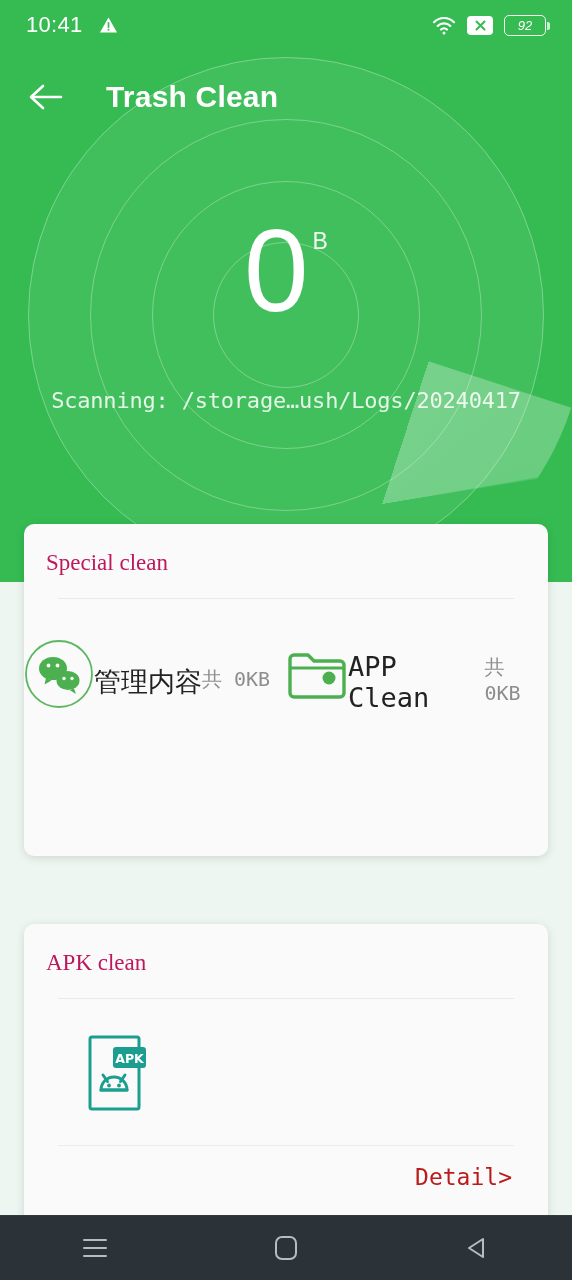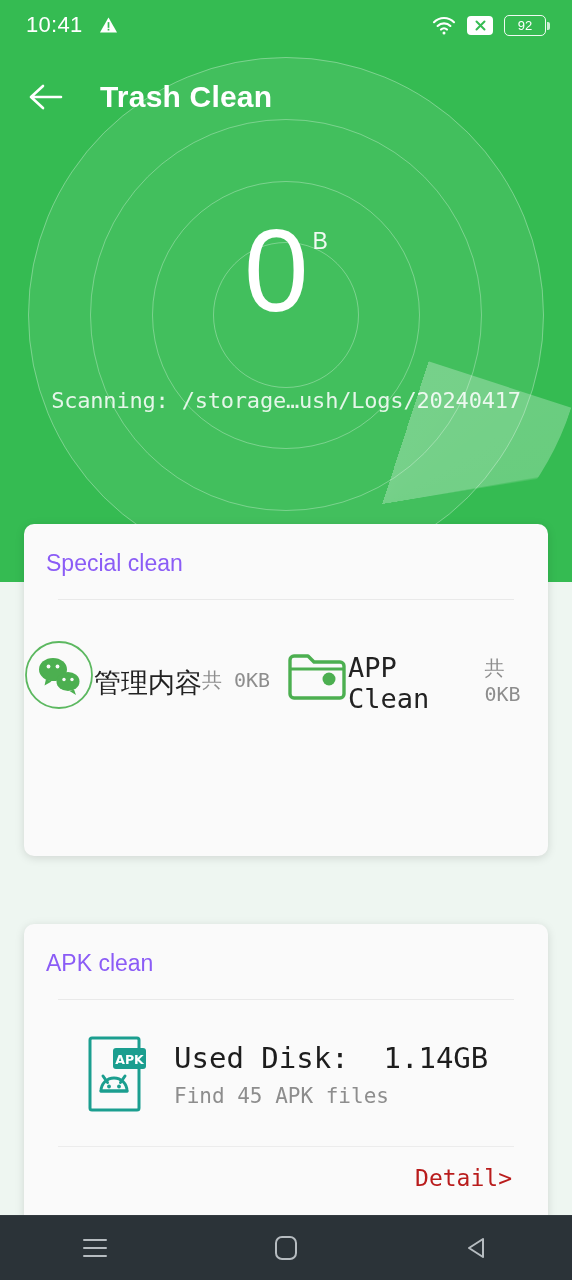--- a/index.html
+++ b/index.html
@@ -75,26 +75,26 @@
   .battery {
     width:42px; height:21px; border:1.6px solid rgba(255,255,255,0.92);
     border-radius:5px; position:relative;
     display:flex; align-items:center; justify-content:center;
   }
   .battery:after {
     content:""; position:absolute; right:-5px; top:6px;
     width:3px; height:8px; background:rgba(255,255,255,0.75);
     border-radius:0 2px 2px 0;
   }
-  .battery span { color:#ffffff; font-size:13px; line-height:1; }
+  .battery span { color:#ffffff; font-size:13px; line-height:1;font-style:italic; }
 
   
   .appbar {
     position:absolute; left:0; top:62px; width:572px; height:70px;
-    display:flex; align-items:center; z-index:8;
+    display:flex; align-items:center; z-index:8;gap:6px;
   }
   .back-btn {
     width:64px; height:64px; margin-left:14px;
     display:flex; align-items:center; justify-content:center;
     cursor:pointer;
   }
   .back-btn svg { width:34px; height:28px; display:block; }
   .appbar-title {
     color:#ffffff; font-size:30px; font-weight:600;
     margin-left:22px; letter-spacing:0.2px;
@@ -135,22 +135,22 @@
     position:absolute; left:24px; width:524px;
     background:#fafafa;
     border-radius:10px;
     box-shadow:0 2px 10px rgba(0,0,0,0.13);
     pointer-events:auto;
   }
   .card-special { top:524px; height:332px; }
   .card-apk     { top:924px; height:332px; }
 
   .card-title {
-    font-family:Liberation Sans, sans-serif;
-    font-size:23px; color:#8b5cf6;
+    font-family:Liberation Serif, serif;
+    font-size:23px; color:#be185d;
     padding:26px 0 0 22px;
   }
   .card-divider {
     height:1px; background:#e9e9e9;
     margin:22px 34px 0 34px;
   }
 
   
   .special-grid {
     display:flex; margin-top:36px;
@@ -322,24 +322,20 @@
         <rect x="2" y="2" width="49" height="72" rx="2" fill="none" stroke="#1b9e8f" stroke-width="3"></rect>
         <rect x="25" y="12" width="33" height="21" rx="3" fill="#1b9e8f"></rect>
         <text x="41.5" y="27.5" text-anchor="middle" font-family="DejaVu Sans, sans-serif" font-size="12.5" font-weight="bold" fill="#ffffff">APK</text>
         <path d="M13 55 A13 13 0 0 1 39 55 Z" fill="none" stroke="#1b9e8f" stroke-width="3" stroke-linejoin="round"></path>
         <path d="M13 55 L39 55" stroke="#1b9e8f" stroke-width="3" stroke-linecap="round"></path>
         <path d="M15 40 L19.5 46.5" stroke="#1b9e8f" stroke-width="3" stroke-linecap="round"></path>
         <path d="M37 40 L32.5 46.5" stroke="#1b9e8f" stroke-width="3" stroke-linecap="round"></path>
         <circle cx="21" cy="50.5" r="1.9" fill="#1b9e8f"></circle>
         <circle cx="31" cy="50.5" r="1.9" fill="#1b9e8f"></circle>
       </svg>
-      <div class="apk-text">
-        <div class="apk-main">Used Disk:  1.14GB</div>
-        <div class="apk-sub">Find 45 APK files</div>
-      </div>
     </div>
 
     <div class="apk-footer-divider"></div>
     <div class="apk-detail">
       <span>Detail&gt;</span>
     </div>
   </div>
 
 </div>
 

